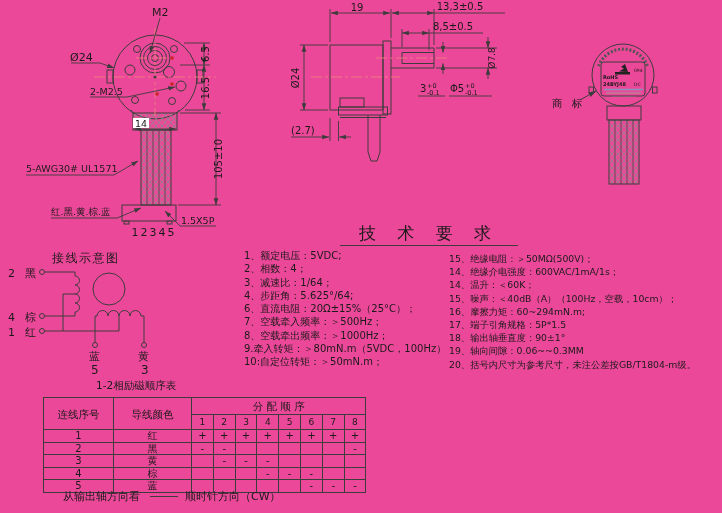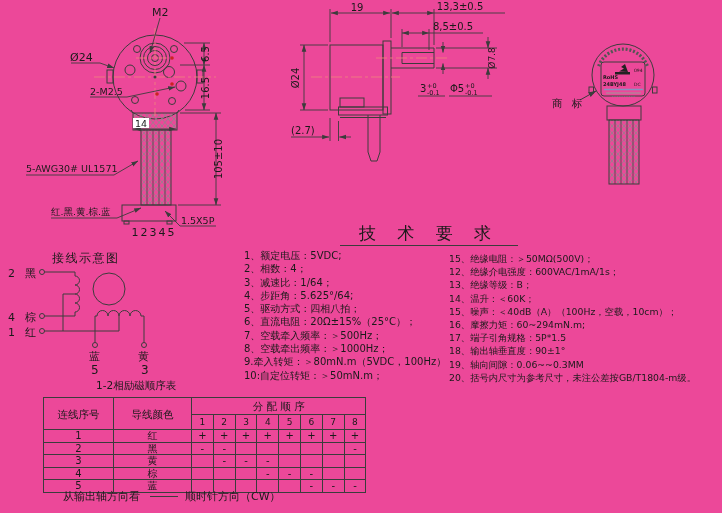--- a/index.html
+++ b/index.html
@@ -226,32 +226,30 @@
   </g>
 </svg>
 
 <div id="tech-title" class="abs" style="left:340px;top:222px;width:178px;">技 术 要 求</div>
 
 <div class="abs" style="left:244px;top:249px;">
   <div class="tech-item">1、额定电压：5VDC;</div>
   <div class="tech-item">2、相数：4；</div>
   <div class="tech-item">3、减速比：1/64；</div>
   <div class="tech-item">4、步距角：5.625°/64;</div>
-  <div class="tech-item">5、驱动方式：四相八拍；</div>
   <div class="tech-item">6、直流电阻：20Ω±15%（25°C）；</div>
   <div class="tech-item">7、空载牵入频率：＞500Hz；</div>
   <div class="tech-item">8、空载牵出频率：＞1000Hz；</div>
   <div class="tech-item">9.牵入转矩：＞80mN.m（5VDC，100Hz）</div>
   <div class="tech-item">10:自定位转矩：＞50mN.m；</div>
 </div>
 
 <div class="abs" style="left:449px;top:252px;">
   <div class="tech-item-r">15、绝缘电阻：＞50MΩ(500V)；</div>
-  <div class="tech-item-r">12、绝缘介电强度：600VAC/1mA/1s；</div>
-  <div class="tech-item-r">13、绝缘等级：B；</div>
+  <div class="tech-item-r">14、绝缘介电强度：600VAC/1mA/1s；</div>
   <div class="tech-item-r">14、温升：＜60K；</div>
   <div class="tech-item-r">15、噪声：＜40dB（A）（100Hz，空载，10cm）；</div>
   <div class="tech-item-r">16、摩擦力矩：60~294mN.m;</div>
   <div class="tech-item-r">17、端子引角规格：5P*1.5</div>
   <div class="tech-item-r">18、输出轴垂直度：90±1°</div>
   <div class="tech-item-r">19、轴向间隙：0.06~~0.3MM</div>
   <div class="tech-item-r">20、括号内尺寸为参考尺寸，未注公差按GB/T1804-m级。</div>
 </div>
 
 <div class="abs" style="left:84px;top:379px;font-size:10.5px;margin-left:12px;">1-2相励磁顺序表</div>

